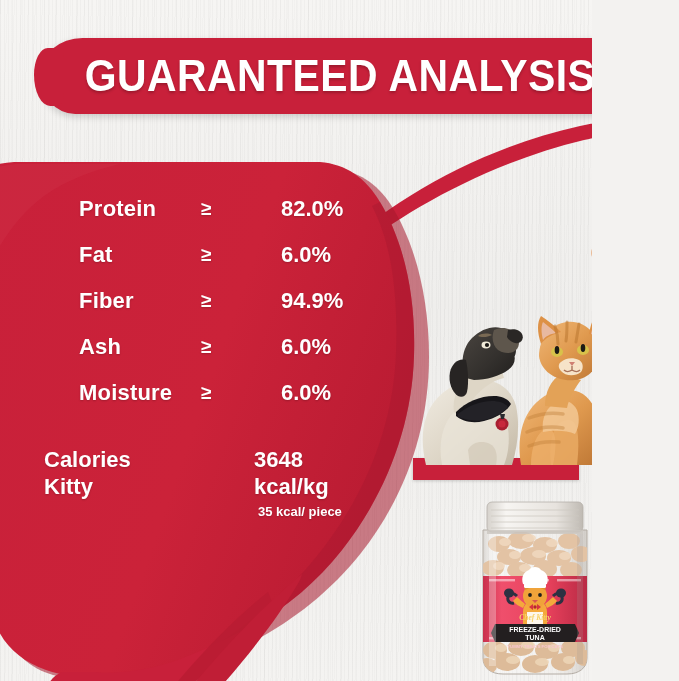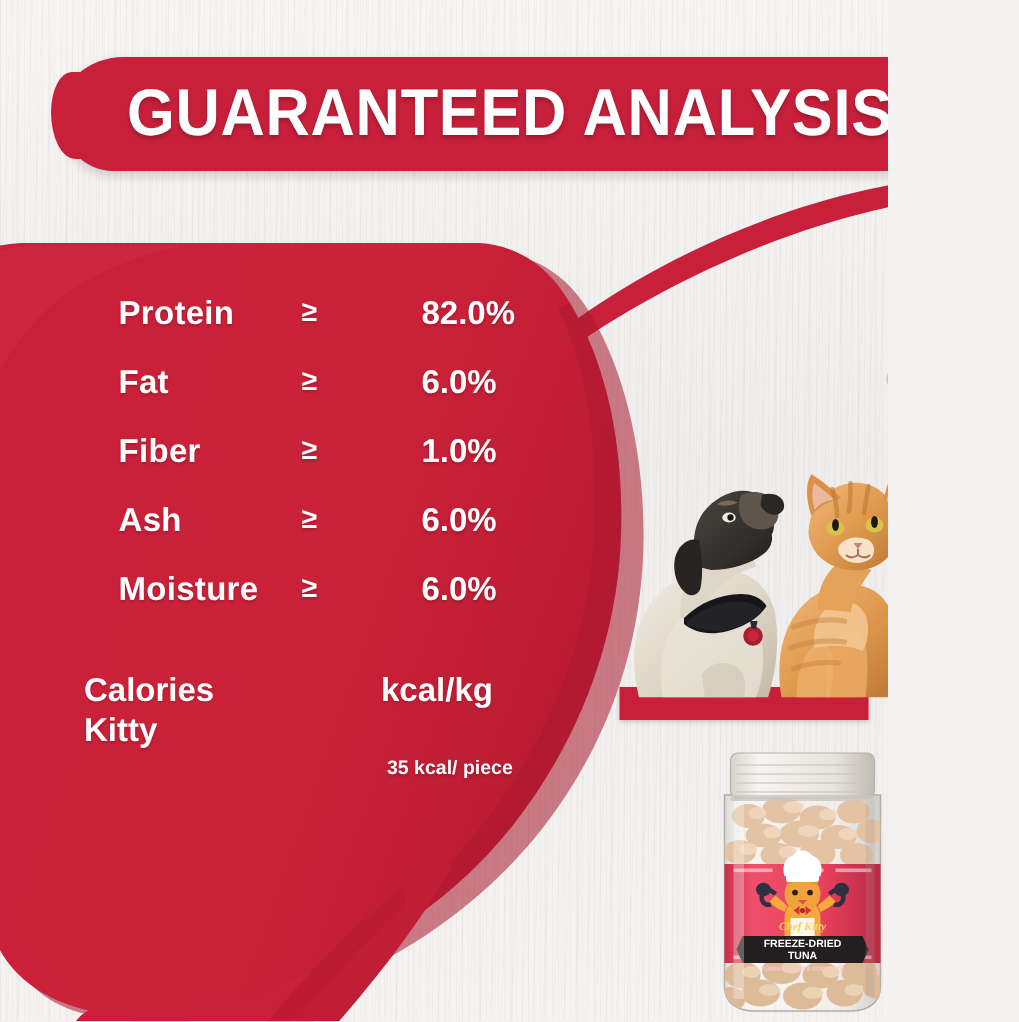--- a/index.html
+++ b/index.html
@@ -71,21 +71,21 @@
     text-shadow:0 1px 2px rgba(0,0,0,.2);
   }
   .nval{
     position:absolute;left:202px;top:0;width:120px;
     font-size:22px;font-weight:bold;text-shadow:0 1px 2px rgba(0,0,0,.2);
   }
   #calories-row{
     position:absolute;left:44px;top:446px;width:330px;height:90px;z-index:6;color:#fff;
     font-family:"Liberation Sans Narrow","Liberation Sans",sans-serif;
   }
-  #cal-label{position:absolute;left:12px;top:0;font-size:22px;font-weight:bold;line-height:27px;
+  #cal-label{position:absolute;left:0;top:0;font-size:22px;font-weight:bold;line-height:27px;
     text-shadow:0 1px 2px rgba(0,0,0,.2);}
   #cal-value{position:absolute;left:210px;top:0;font-size:22px;font-weight:bold;line-height:27px;
     text-shadow:0 1px 2px rgba(0,0,0,.2);}
   #cal-sub{position:absolute;left:214px;top:58px;font-size:13px;font-weight:bold;
     text-shadow:0 1px 2px rgba(0,0,0,.2);}
   #red-bar{
     position:absolute;left:413px;top:458px;width:166px;height:22px;
     background:#c8203a;z-index:4;box-shadow:0 1px 3px rgba(0,0,0,.18);
   }
   #hand{position:absolute;left:565px;top:180px;width:118px;height:110px;z-index:5;}
@@ -152,40 +152,41 @@
       <span class="nval">82.0%</span>
     </div>
     <div class="nrow">
       <span class="nlabel">Fat</span>
       <span class="nop">≥</span>
       <span class="nval">6.0%</span>
     </div>
     <div class="nrow">
       <span class="nlabel">Fiber</span>
       <span class="nop">≥</span>
-      <span class="nval">1.0%</span>
+      <span class="nval">94.9%</span>
     </div>
     <div class="nrow">
       <span class="nlabel">Ash</span>
       <span class="nop">≥</span>
       <span class="nval">6.0%</span>
     </div>
     <div class="nrow">
       <span class="nlabel">Moisture</span>
       <span class="nop">≥</span>
       <span class="nval">6.0%</span>
     </div>
   </div>
 
   <div id="calories-row">
     <div id="cal-label">
       <div>Calories</div>
       <div>Kitty</div>
     </div>
     <div id="cal-value">
+      <div>3648</div>
       <div>kcal/kg</div>
     </div>
     <div id="cal-sub">35 kcal/ piece</div>
   </div>
 
   <div id="red-bar"></div>
 
   <svg id="hand" viewBox="0 0 118 110">
     <defs>
       <linearGradient id="sk" x1="0" y1="0" x2="0.4" y2="1">

